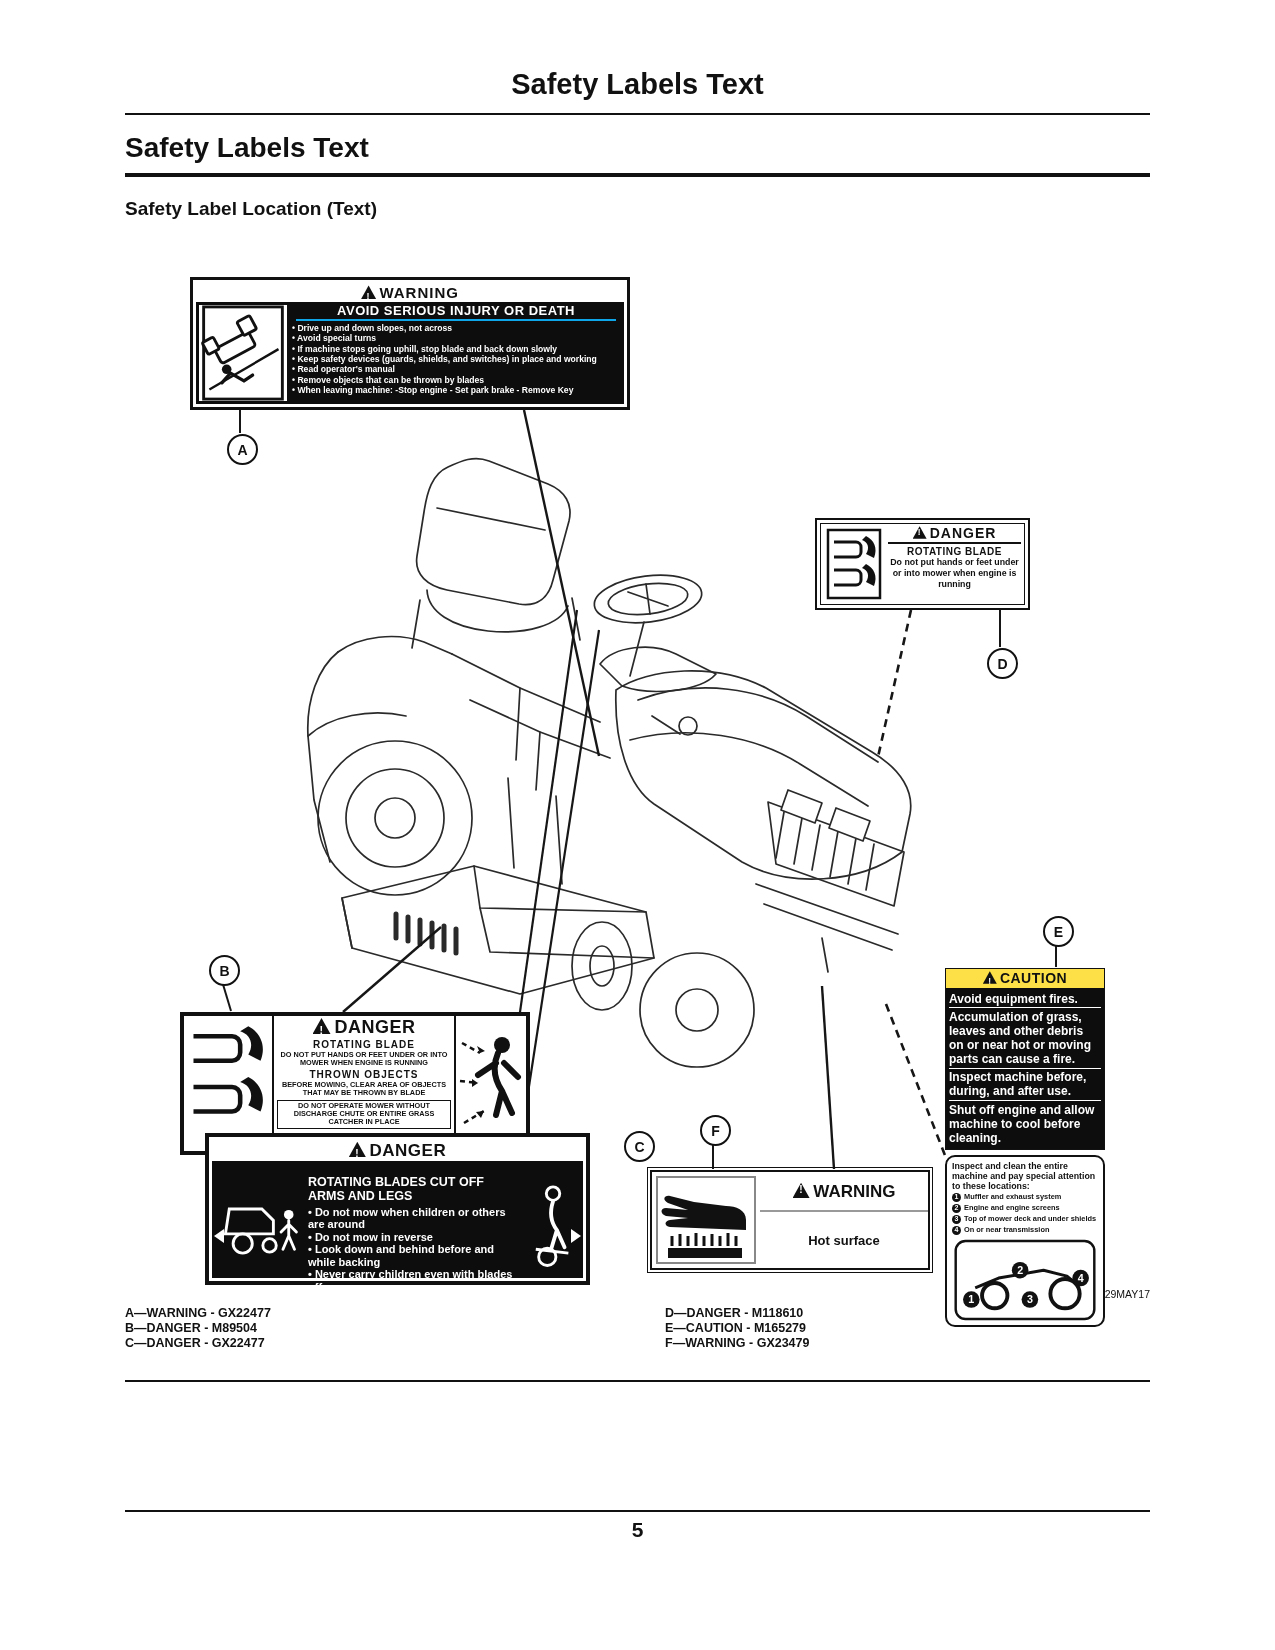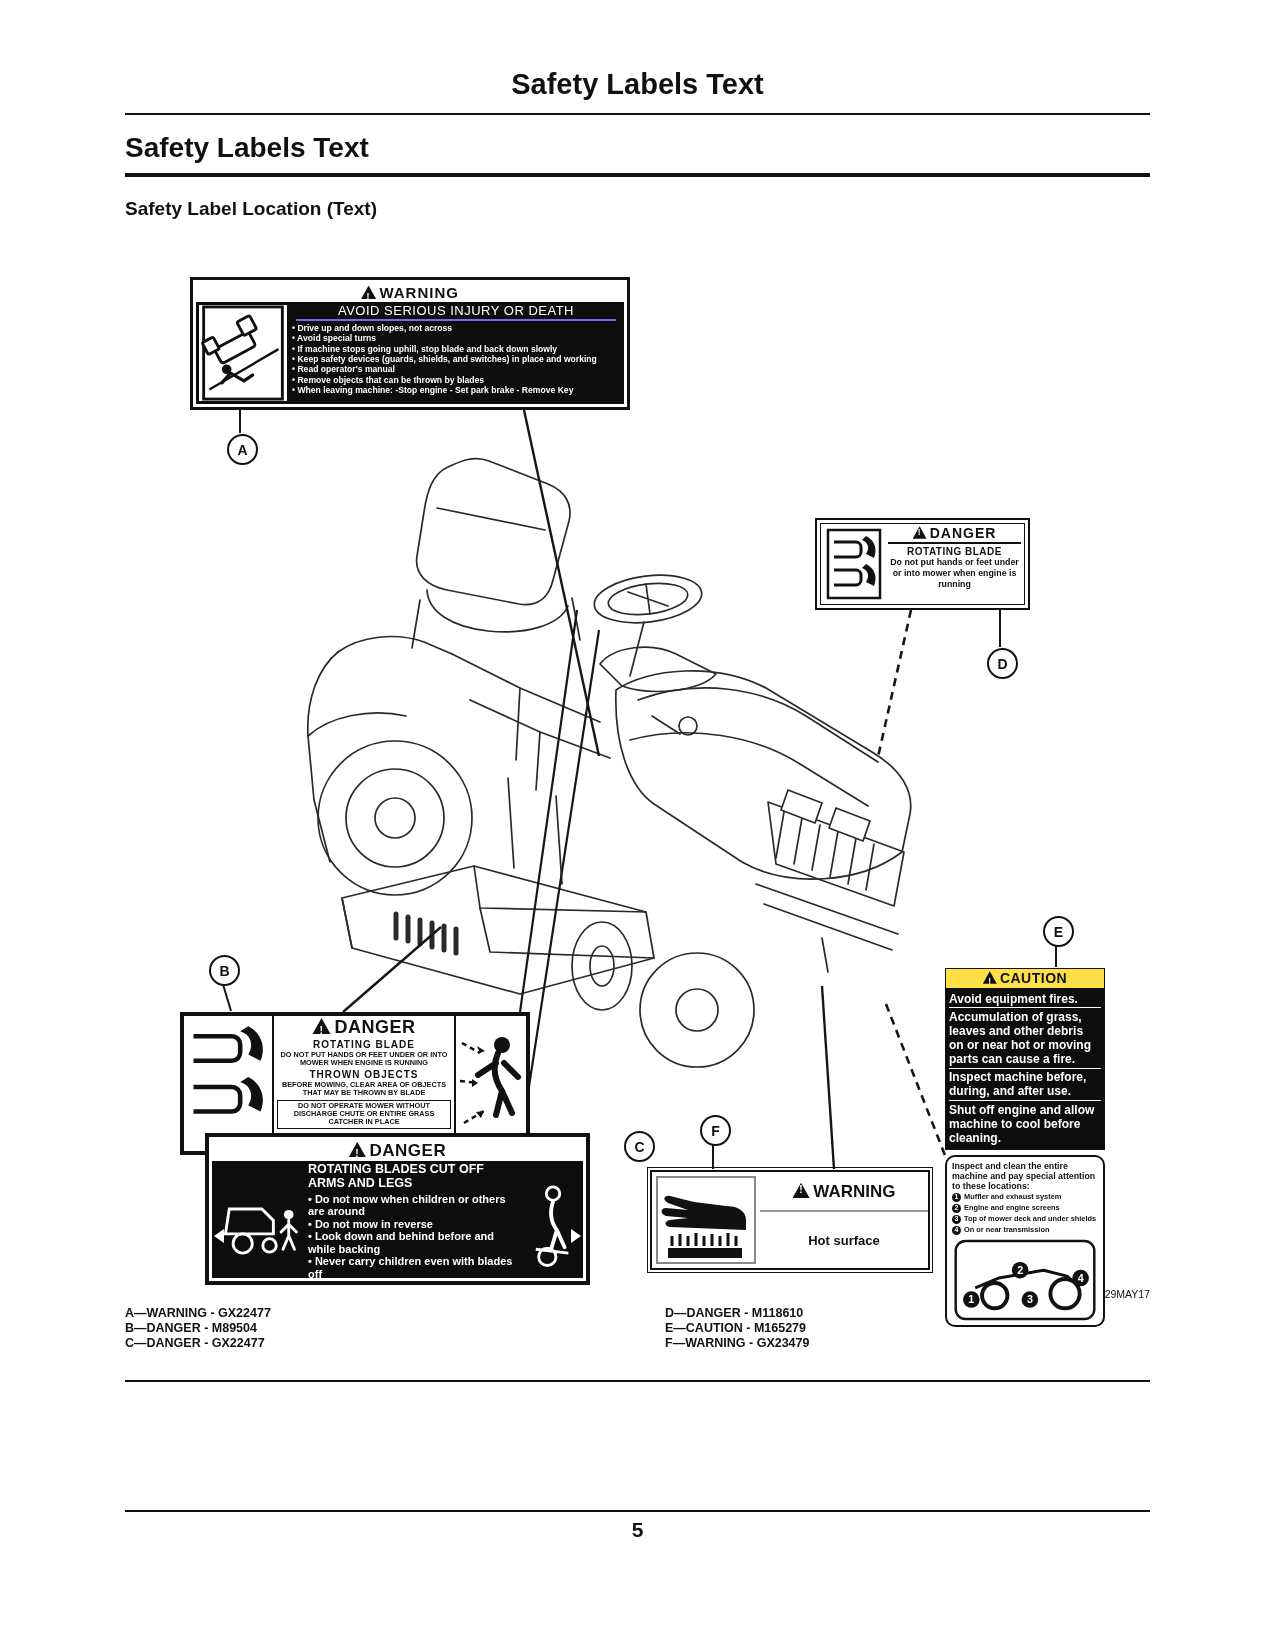--- a/index.html
+++ b/index.html
@@ -23,22 +23,22 @@
   
   .callout{width:27px;height:27px;border:2.5px solid #111;border-radius:50%;background:#fff;
     display:flex;align-items:center;justify-content:center;font-size:14px;font-weight:bold;z-index:4;}
   
   .label-a{left:190px;top:277px;width:440px;height:133px;border:3px solid #111;background:#fff;
     padding:3px;box-sizing:border-box;z-index:3;display:flex;flex-direction:column;}
   .label-a .hd{text-align:center;font-size:15px;font-weight:bold;letter-spacing:1px;line-height:19px;}
   .label-a .body{flex:1;background:#0d0d0d;display:flex;min-height:0;}
   .a-pict{width:88px;margin:3px;background:#fff;flex:none;}
   .label-a .txt{flex:1;color:#fff;padding:1px 4px 2px 2px;min-width:0;}
-  .a-title{text-align:center;font-size:13px;font-weight:normal;letter-spacing:.5px;
-    border-bottom:2px solid #8b5cf6;margin:0 4px 2px 4px;padding-bottom:1px;}
+  .a-title{text-align:center;font-size:13px;font-weight:bold;letter-spacing:.5px;
+    border-bottom:2px solid #0ea5e9;margin:0 4px 2px 4px;padding-bottom:1px;}
   .a-bullet{font-size:8.6px;font-weight:bold;line-height:1.2;}
   .a-bullet::before{content:"• ";}
   
   .label-d{left:815px;top:518px;width:215px;height:92px;border:2px solid #111;background:#fff;z-index:3;
     box-sizing:border-box;padding:3px;}
   .label-d .inner{border:1px solid #111;height:100%;box-sizing:border-box;display:flex;}
   .d-pict{width:58px;flex:none;margin:4px 2px 4px 4px;}
   .label-d .txt{flex:1;padding:1px 3px;min-width:0;}
   .d-signal{text-align:center;font-size:14px;font-weight:bold;letter-spacing:1px;
     border-bottom:2px solid #111;padding-bottom:1px;margin-bottom:2px;}
@@ -55,21 +55,21 @@
   .b-t{font-size:7.3px;font-weight:bold;text-align:center;line-height:1.15;}
   .b-box{font-size:7.3px;font-weight:bold;text-align:center;line-height:1.15;
     border:1.5px solid #111;padding:1px 3px;margin-top:2px;}
   
   .label-c{left:205px;top:1133px;width:385px;height:152px;border:4px solid #111;background:#fff;z-index:3;
     box-sizing:border-box;padding:3px;display:flex;flex-direction:column;}
   .label-c .hd{text-align:center;font-size:17px;font-weight:bold;letter-spacing:.5px;line-height:21px;}
   .label-c .body{flex:1;background:#0d0d0d;display:flex;min-height:0;position:relative;}
   .c-pict-l{width:94px;flex:none;}
   .c-pict-r{width:58px;flex:none;}
-  .label-c .txt{flex:1;color:#fff;padding:2px 2px;min-width:0;}
+  .label-c .txt{flex:1;color:#fff;padding:2px 2px;min-width:0;margin-top:13px;}
   .c-title{font-size:12.5px;font-weight:bold;line-height:1.1;margin-bottom:2px;}
   .c-bullet{font-size:11px;font-weight:bold;line-height:1.14;}
   .c-bullet::before{content:"• ";}
   .c-arrow{position:absolute;top:58%;width:0;height:0;border-top:7px solid transparent;border-bottom:7px solid transparent;}
   .c-arrow.l{left:2px;border-right:10px solid #fff;}
   .c-arrow.r{right:2px;border-left:10px solid #fff;}
   
   .label-f{left:650px;top:1170px;width:280px;height:100px;border:2px solid #111;outline:1px solid #111;
     outline-offset:2px;background:#fff;z-index:3;box-sizing:border-box;display:flex;}
   .f-pict{width:96px;flex:none;border:2px solid #888;margin:4px;}

